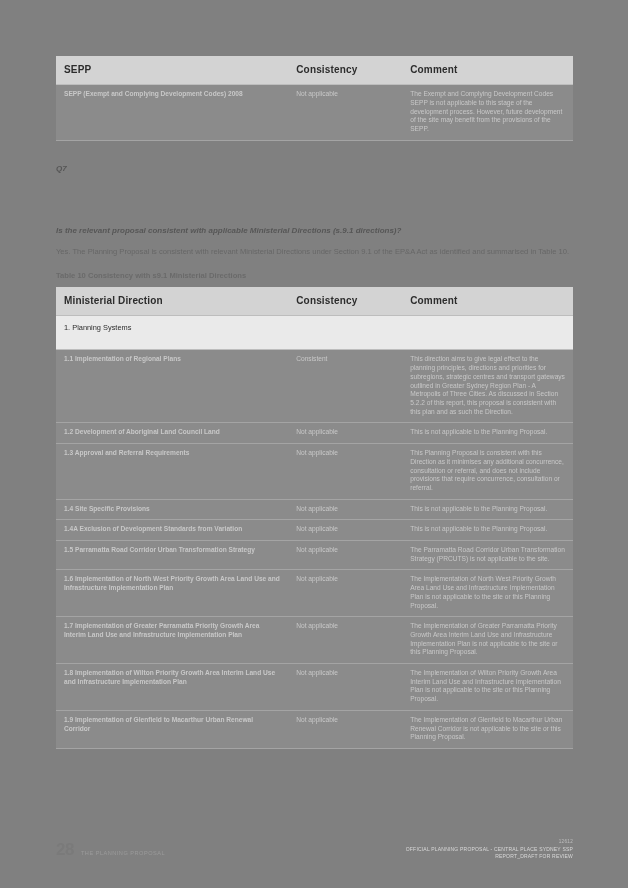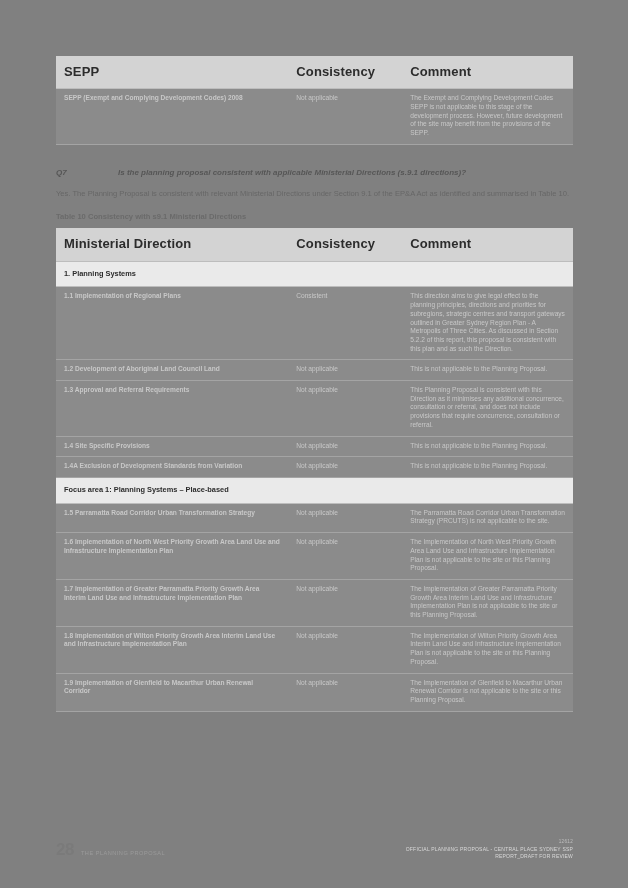--- a/index.html
+++ b/index.html
@@ -45,38 +45,38 @@
   table.doc-table td {
     vertical-align: top;
     padding: 5px 8px 6px 8px;
     text-align: left;
     font-weight: normal;
   }
   table.doc-table thead th {
     background: #d3d3d3;
     color: #2c2c2c;
     font-weight: bold;
-    font-size: 13px;
+    font-size: 10px;
     letter-spacing: 0.15px;
     padding-top: 7px;
     padding-bottom: 8px;
     border-bottom: 1px solid #bdbdbd;
   }
   table.doc-table tbody td {
     background: #8b8b8b;
     color: #c8c8c8;
     border-bottom: 1px solid #a4a4a4;
   }
   table.doc-table tbody tr.section-row td {
     background: #eaeaea;
     color: #2c2c2c;
-    font-weight: bold;
+    font-weight: normal;
     font-size: 7.4px;
     padding-top: 7px;
-    padding-bottom: 8px;
+    padding-bottom: 17px;
     border-bottom: 1px solid #bdbdbd;
     border-top: 1px solid #bdbdbd;
   }
   table.doc-table tbody td.name-cell {
     font-weight: bold;
   }
 
   .col-a { width: 46%; }
   .col-b { width: 21%; margin-top: 24px; }
   .col-c { width: 33%; margin-left: 42px; }
@@ -86,20 +86,21 @@
     margin-top: 22px;
     margin-bottom: 0;
   }
   .q-line {
     display: flex;
     font-style: italic;
     font-weight: bold;
     font-size: 8px;
     color: #565656;
     line-height: 1.38;
+    flex-direction: column;
   }
   .q-num {
     width: 62px;
     flex: 0 0 62px;
   }
   .q-text {
     flex: 1 1 auto;
   }
   .para {
     margin-top: 11px;
@@ -183,21 +184,21 @@
             <td class="col-a name-cell">SEPP (Exempt and Complying Development Codes) 2008</td>
             <td class="col-b">Not applicable</td>
             <td class="col-c">The Exempt and Complying Development Codes SEPP is not applicable to this stage of the development process. However, future development of the site may benefit from the provisions of the SEPP.</td>
           </tr>
         </tbody>
     </table>
 
     <div class="q-block">
       <div class="q-line">
         <span class="q-num">Q7</span>
-        <span class="q-text">Is the planning proposal consistent with applicable Ministerial Directions (s.9.1 directions)?</span>
+        <span class="q-text">Is the relevant proposal consistent with applicable Ministerial Directions (s.9.1 directions)?</span>
       </div>
       <div class="para">Yes. The Planning Proposal is consistent with relevant Ministerial Directions under Section 9.1 of the EP&amp;A Act as identified and summarised in Table 10.</div>
       <div class="table-caption">Table 10 Consistency with s9.1 Ministerial Directions</div>
     </div>
 
     <table class="doc-table">
       <thead>
         <tr>
           <th class="col-a">Ministerial Direction</th>
           <th class="col-b">Consistency</th>
@@ -226,23 +227,20 @@
           <tr>
             <td class="col-a name-cell">1.4 Site Specific Provisions</td>
             <td class="col-b">Not applicable</td>
             <td class="col-c">This is not applicable to the Planning Proposal.</td>
           </tr>
           <tr>
             <td class="col-a name-cell">1.4A Exclusion of Development Standards from Variation</td>
             <td class="col-b">Not applicable</td>
             <td class="col-c">This is not applicable to the Planning Proposal.</td>
           </tr>
-          <tr class="section-row">
-            <td colspan="3">Focus area 1: Planning Systems – Place-based</td>
-          </tr>
           <tr>
             <td class="col-a name-cell">1.5 Parramatta Road Corridor Urban Transformation Strategy</td>
             <td class="col-b">Not applicable</td>
             <td class="col-c">The Parramatta Road Corridor Urban Transformation Strategy (PRCUTS) is not applicable to the site.</td>
           </tr>
           <tr>
             <td class="col-a name-cell">1.6 Implementation of North West Priority Growth Area Land Use and Infrastructure Implementation Plan</td>
             <td class="col-b">Not applicable</td>
             <td class="col-c">The Implementation of North West Priority Growth Area Land Use and Infrastructure Implementation Plan is not applicable to the site or this Planning Proposal.</td>
           </tr>

